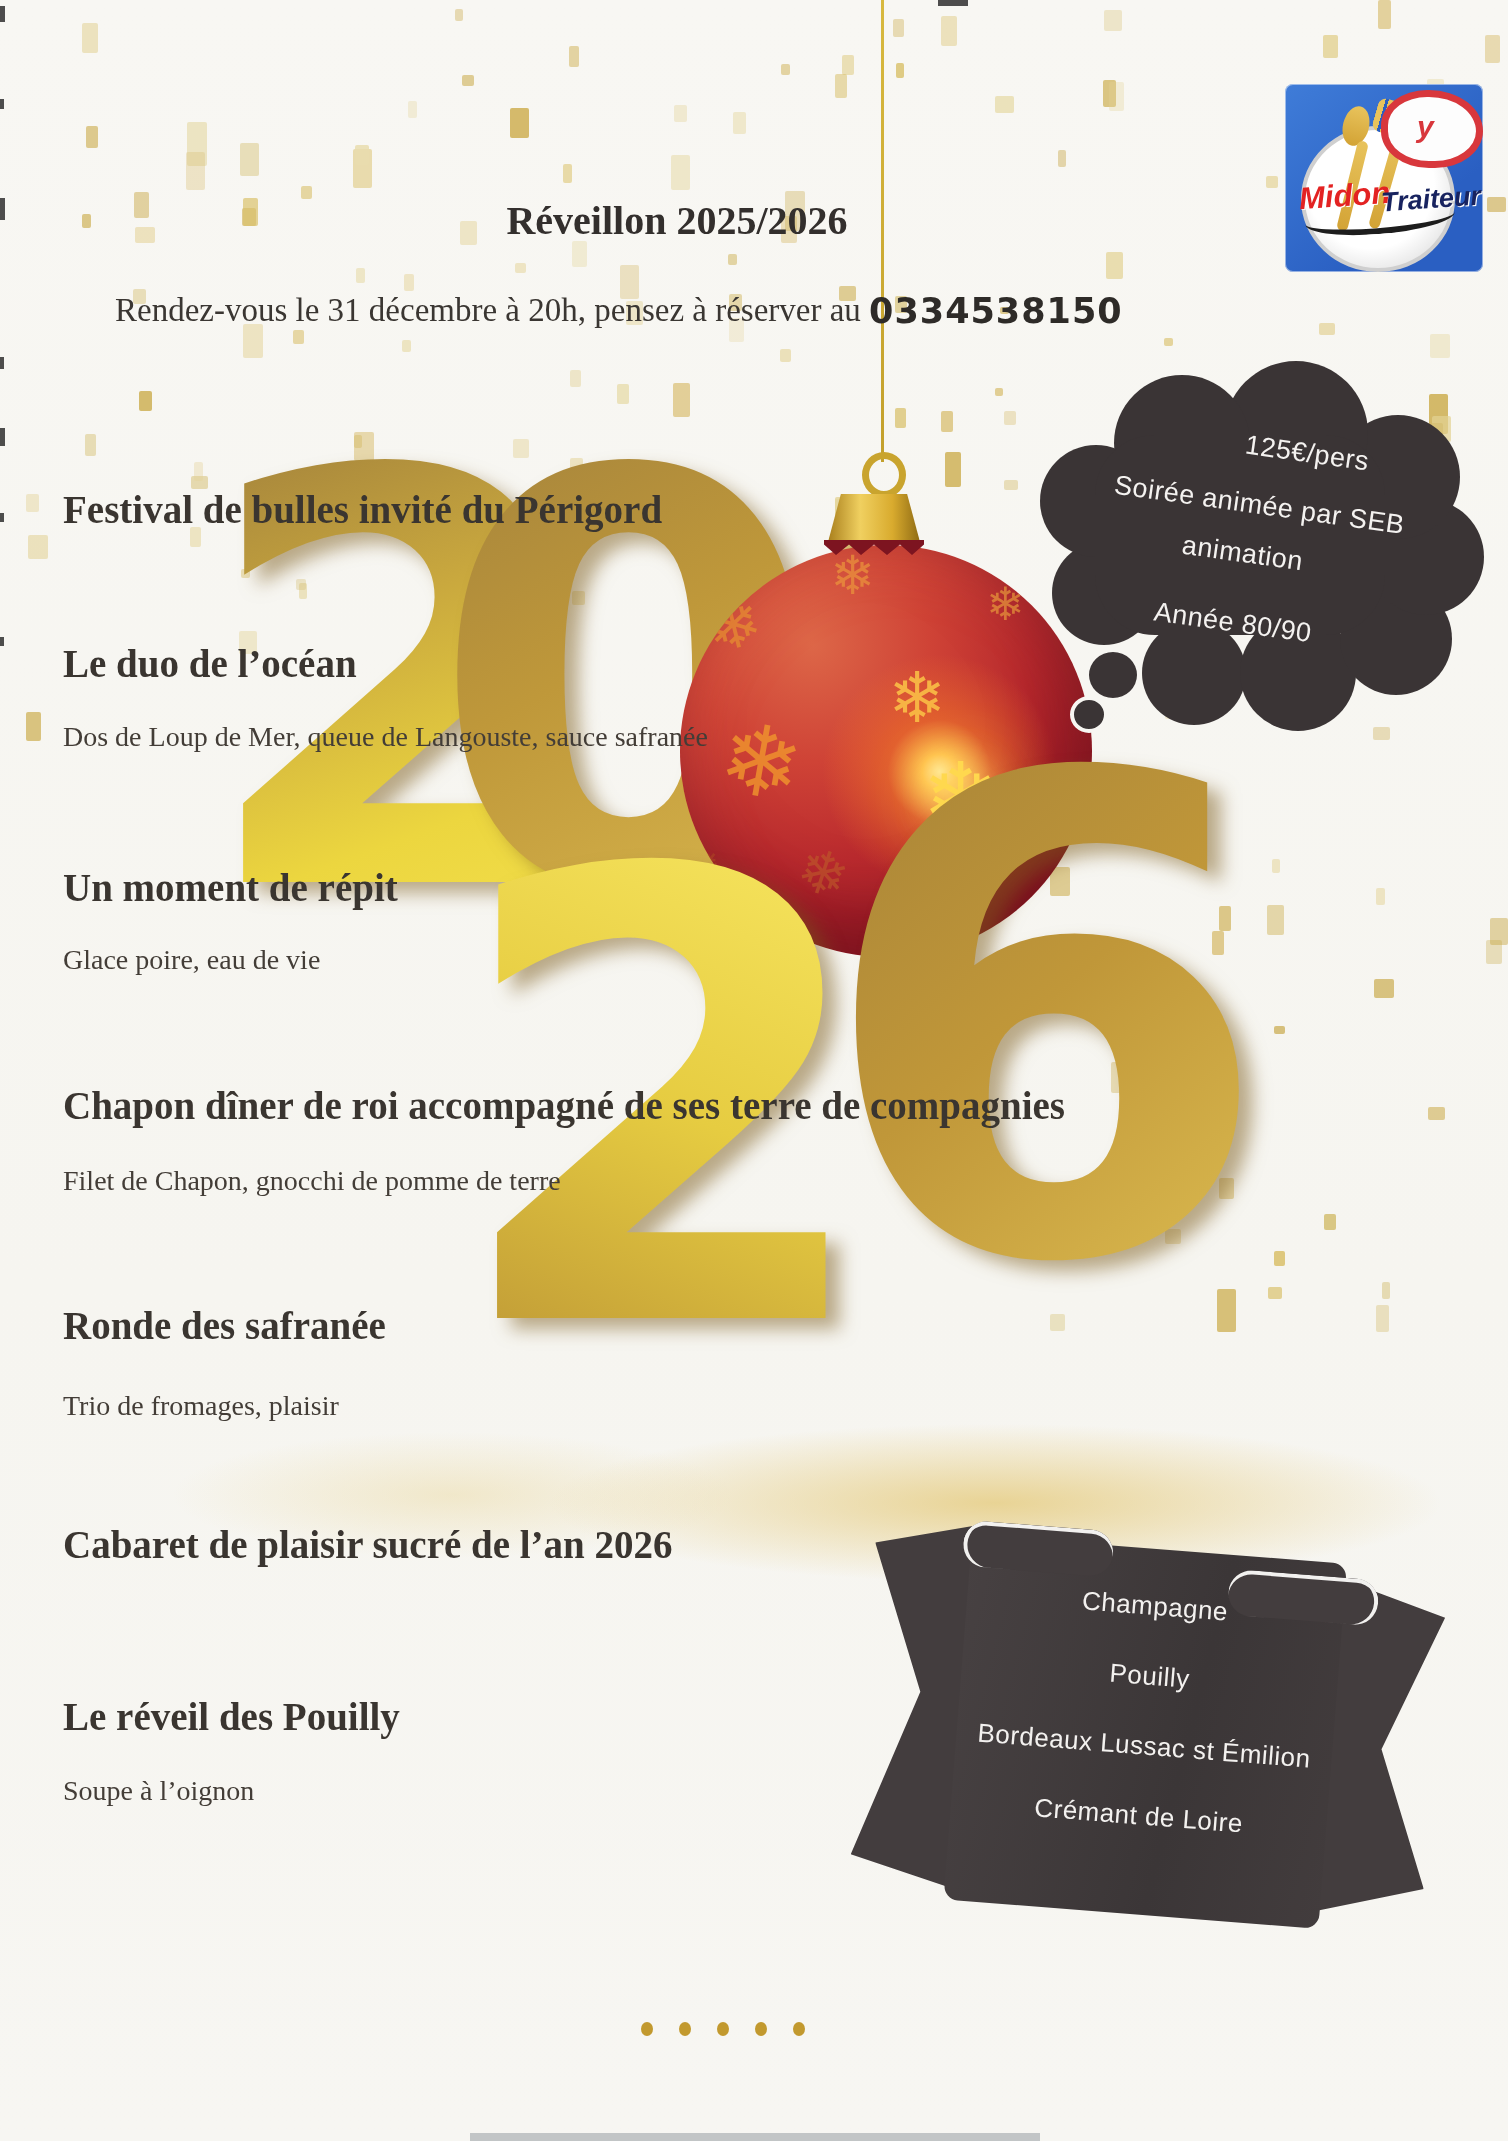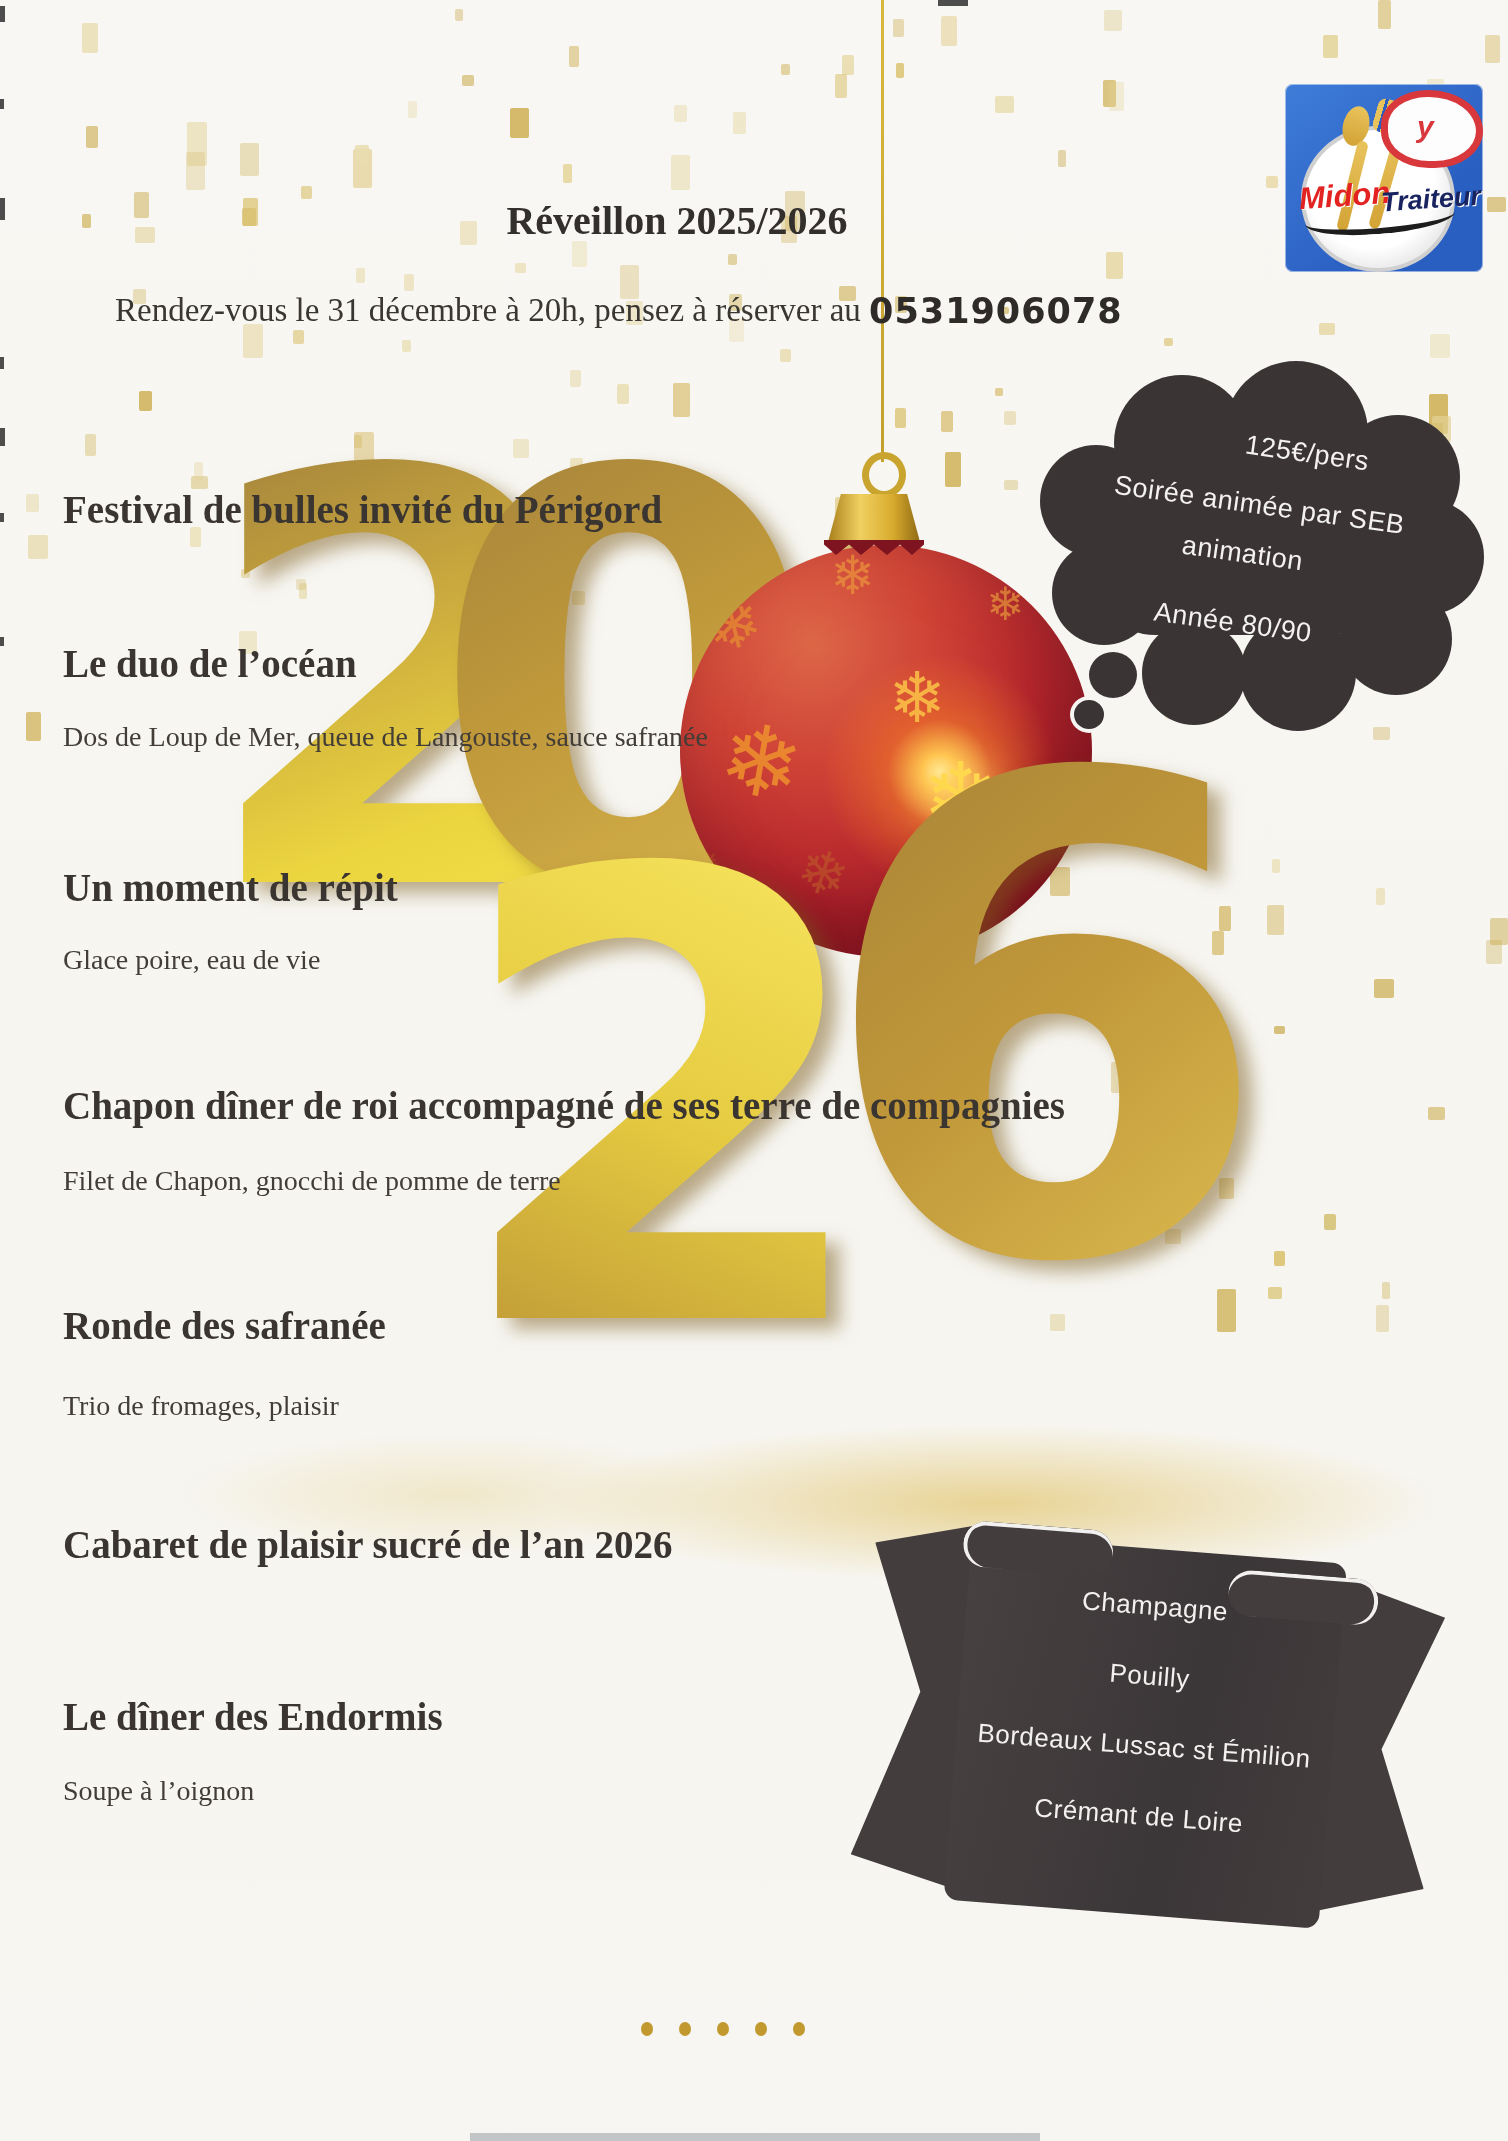--- a/index.html
+++ b/index.html
@@ -273,21 +273,21 @@
   </div>
 
   <span id="d1" class="digit">2</span>
   <span id="d2" class="digit">0</span>
   <span id="d3" class="digit">2</span>
   <span id="d4" class="digit">6</span>
 
   <div id="subtitle" class="abs">Réveillon 2025/2026</div>
   <div id="resv" class="abs">
     <span>Rendez-vous le 31 décembre à 20h, pensez à réserver au </span>
-    <span class="phone">0531906078</span>
+    <span class="phone">0334538150</span>
   </div>
 
   <div id="logo" class="abs">
     <div id="plate"></div>
     <div id="spoonH" class="cutl"></div>
     <div id="spoonS" class="cutl"></div>
     <div id="forkH" class="cutl"></div>
     <div id="forkS" class="cutl"></div>
     <div id="hat"></div>
     <div id="hatY">y</div>
@@ -318,21 +318,21 @@
   <div class="menu-desc" style="top:944px;">Glace poire, eau de vie</div>
 
   <div class="menu-title" style="top:1083px;">Chapon dîner de roi accompagné de ses terre de compagnies</div>
   <div class="menu-desc" style="top:1165px;">Filet de Chapon, gnocchi de pomme de terre</div>
 
   <div class="menu-title" style="top:1303px;">Ronde des safranée</div>
   <div class="menu-desc" style="top:1390px;">Trio de fromages, plaisir</div>
 
   <div class="menu-title" style="top:1522px;">Cabaret de plaisir sucré de l’an 2026</div>
 
-  <div class="menu-title" style="top:1694px;">Le dîner des Endormis</div>
+  <div class="menu-title" style="top:1694px;">Le réveil des Pouilly</div>
   <div class="menu-desc" style="top:1775px;">Soupe à l’oignon</div>
 
   <div id="banner" class="abs">
     <div class="tail tl"></div>
     <div class="tail tr"></div>
     <div id="panel">
       <div id="w0" class="wine">Champagne</div>
       <div id="w1" class="wine">Pouilly</div>
       <div id="w2" class="wine">Bordeaux Lussac st Émilion</div>
       <div id="w3" class="wine">Crémant de Loire</div>

